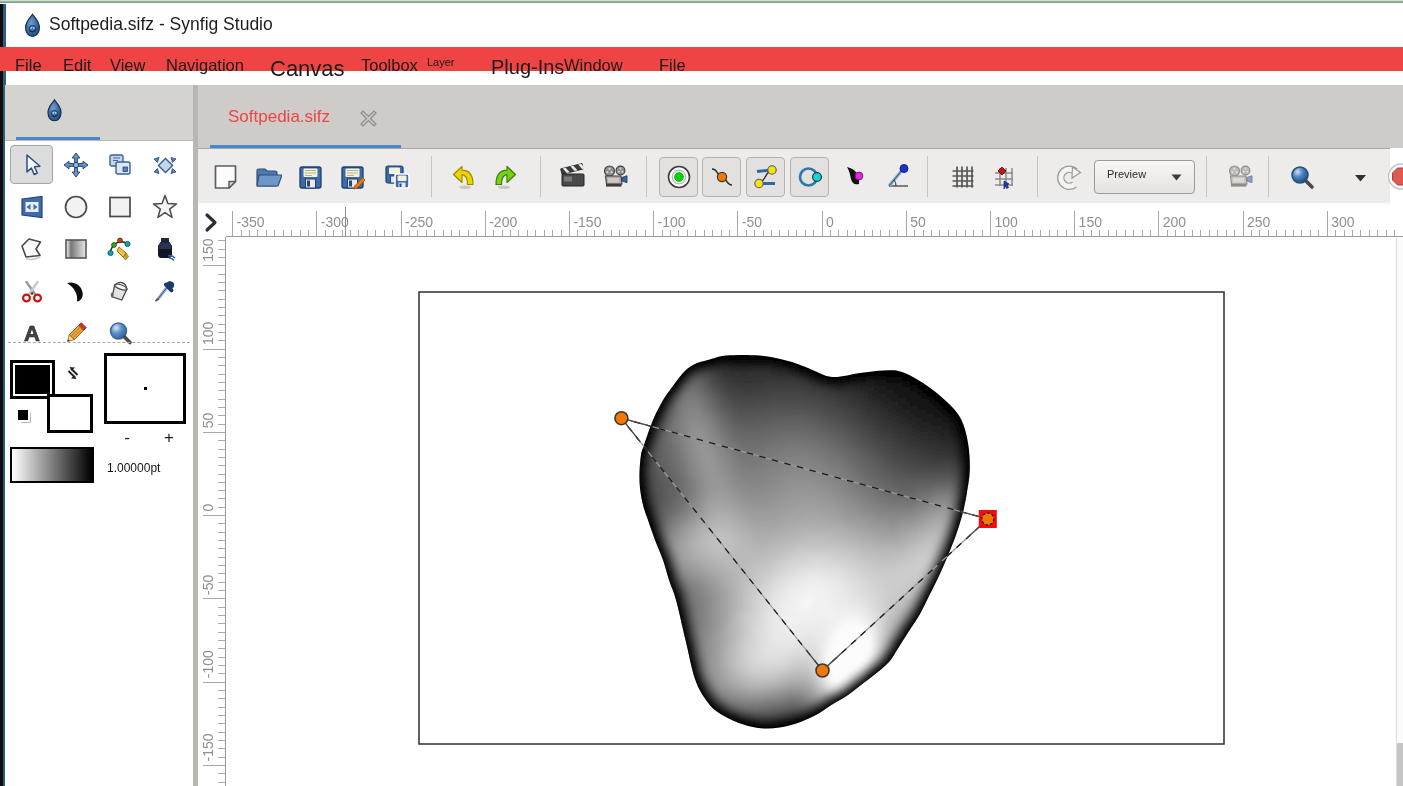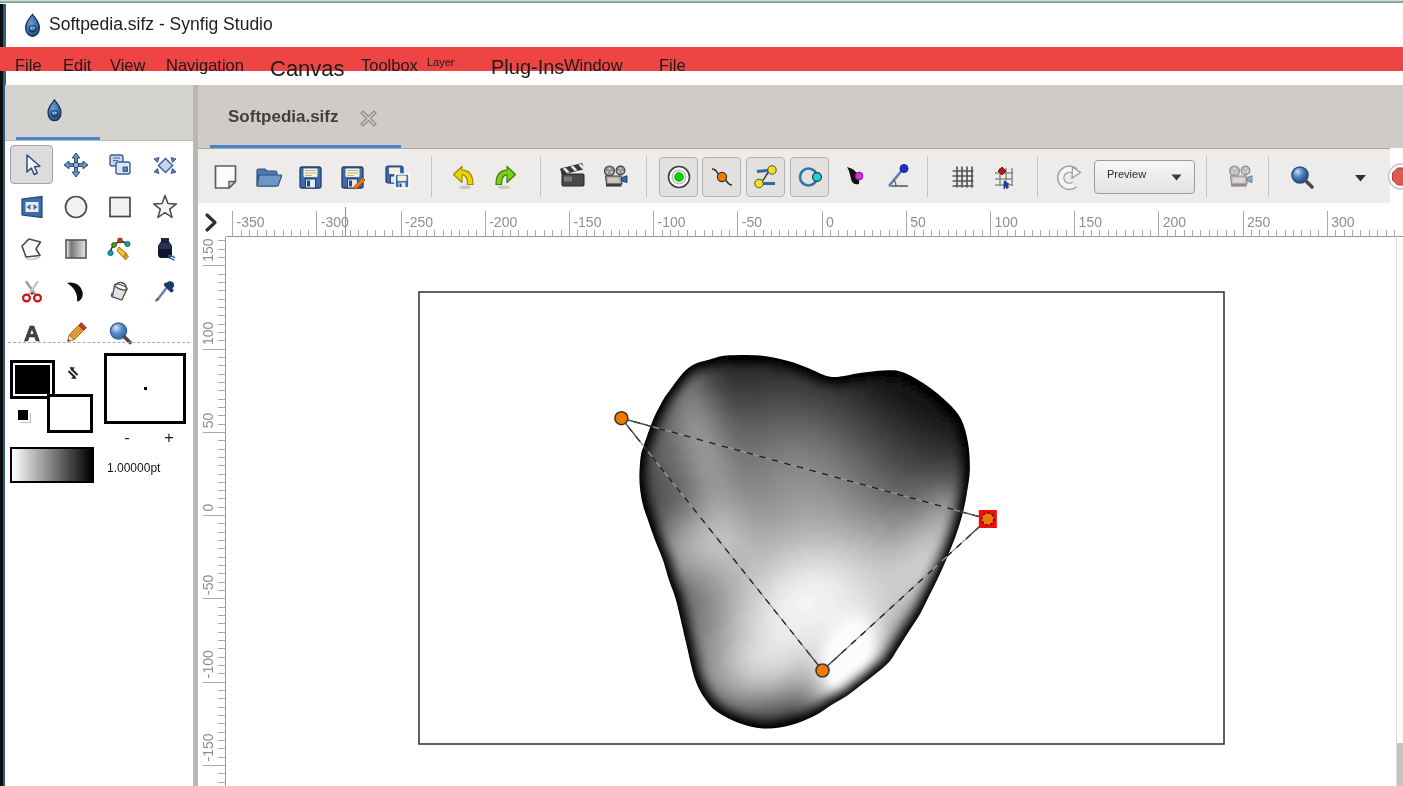--- a/index.html
+++ b/index.html
@@ -189,21 +189,21 @@
 <path d="M14.5,12 L8,5.5" stroke="#222" stroke-width="2"></path>
 <path d="M6.5,4 l5.5,0.5 -3.2,3.2 Z" fill="#222"></path>
   </svg>
 <div class="abs" style="left:104px;top:353px;width:82px;height:71px;background:#fff;border:3px solid #000"></div>
 <div class="abs" style="left:144px;top:387px;width:3px;height:3px;background:#000"></div>
 <div class="abs" style="left:119px;top:428px;width:16px;height:18px;font-size:17px;color:#222;text-align:center">-</div>
 <div class="abs" style="left:161px;top:428px;width:16px;height:18px;font-size:17px;color:#222;text-align:center">+</div>
 <div class="abs" style="left:10px;top:447px;width:84px;height:36px;border:2.5px solid #000;background:linear-gradient(90deg,#fff,#000)"></div>
 <div class="abs" style="left:107px;top:461px;font-size:12px;color:#151515">1.00000pt</div>
 <div class="abs" style="left:198px;top:85px;width:1205px;height:63px;background:#cecbc8"></div>
-<div class="abs" style="left:228px;top:107px;font-size:17px;font-weight:bold;color:#404040">Softpedia.sifz</div>
+<div class="abs" style="left:228px;top:107px;font-size:17px;font-weight:normal;color:#ef4444">Softpedia.sifz</div>
 <svg class="abs" style="left:359px;top:109px" width="19" height="19" viewBox="0 0 19 19">
 <path d="M4,2 L9.5,7.5 L15,2 L17,4 L11.5,9.5 L17,15 L15,17 L9.5,11.5 L4,17 L2,15 L7.5,9.5 L2,4 Z" fill="#c9c9c9" stroke="#8d8d8d" stroke-width="1.2"></path>
   </svg>
 <div class="abs" style="left:210px;top:144.5px;width:191px;height:4px;background:#4787c7"></div>
 <div class="abs" style="left:198px;top:147.5px;width:1205px;height:1px;background:#a9a7a5"></div>
 <div class="abs" style="left:198px;top:148.5px;width:1192px;height:54.5px;background:#edecea"></div>
 <div class="abs" style="left:198px;top:203px;width:1205px;height:3px;background:#fbfbfb"></div>
 <div class="abs" style="left:659px;top:157px;width:39px;height:40px;background:#e3e1df;border:1px solid #b5b3b0;border-radius:4px"></div>
 <div class="abs" style="left:702px;top:157px;width:39px;height:40px;background:#e3e1df;border:1px solid #b5b3b0;border-radius:4px"></div>
 <div class="abs" style="left:746px;top:157px;width:39px;height:40px;background:#e3e1df;border:1px solid #b5b3b0;border-radius:4px"></div>

